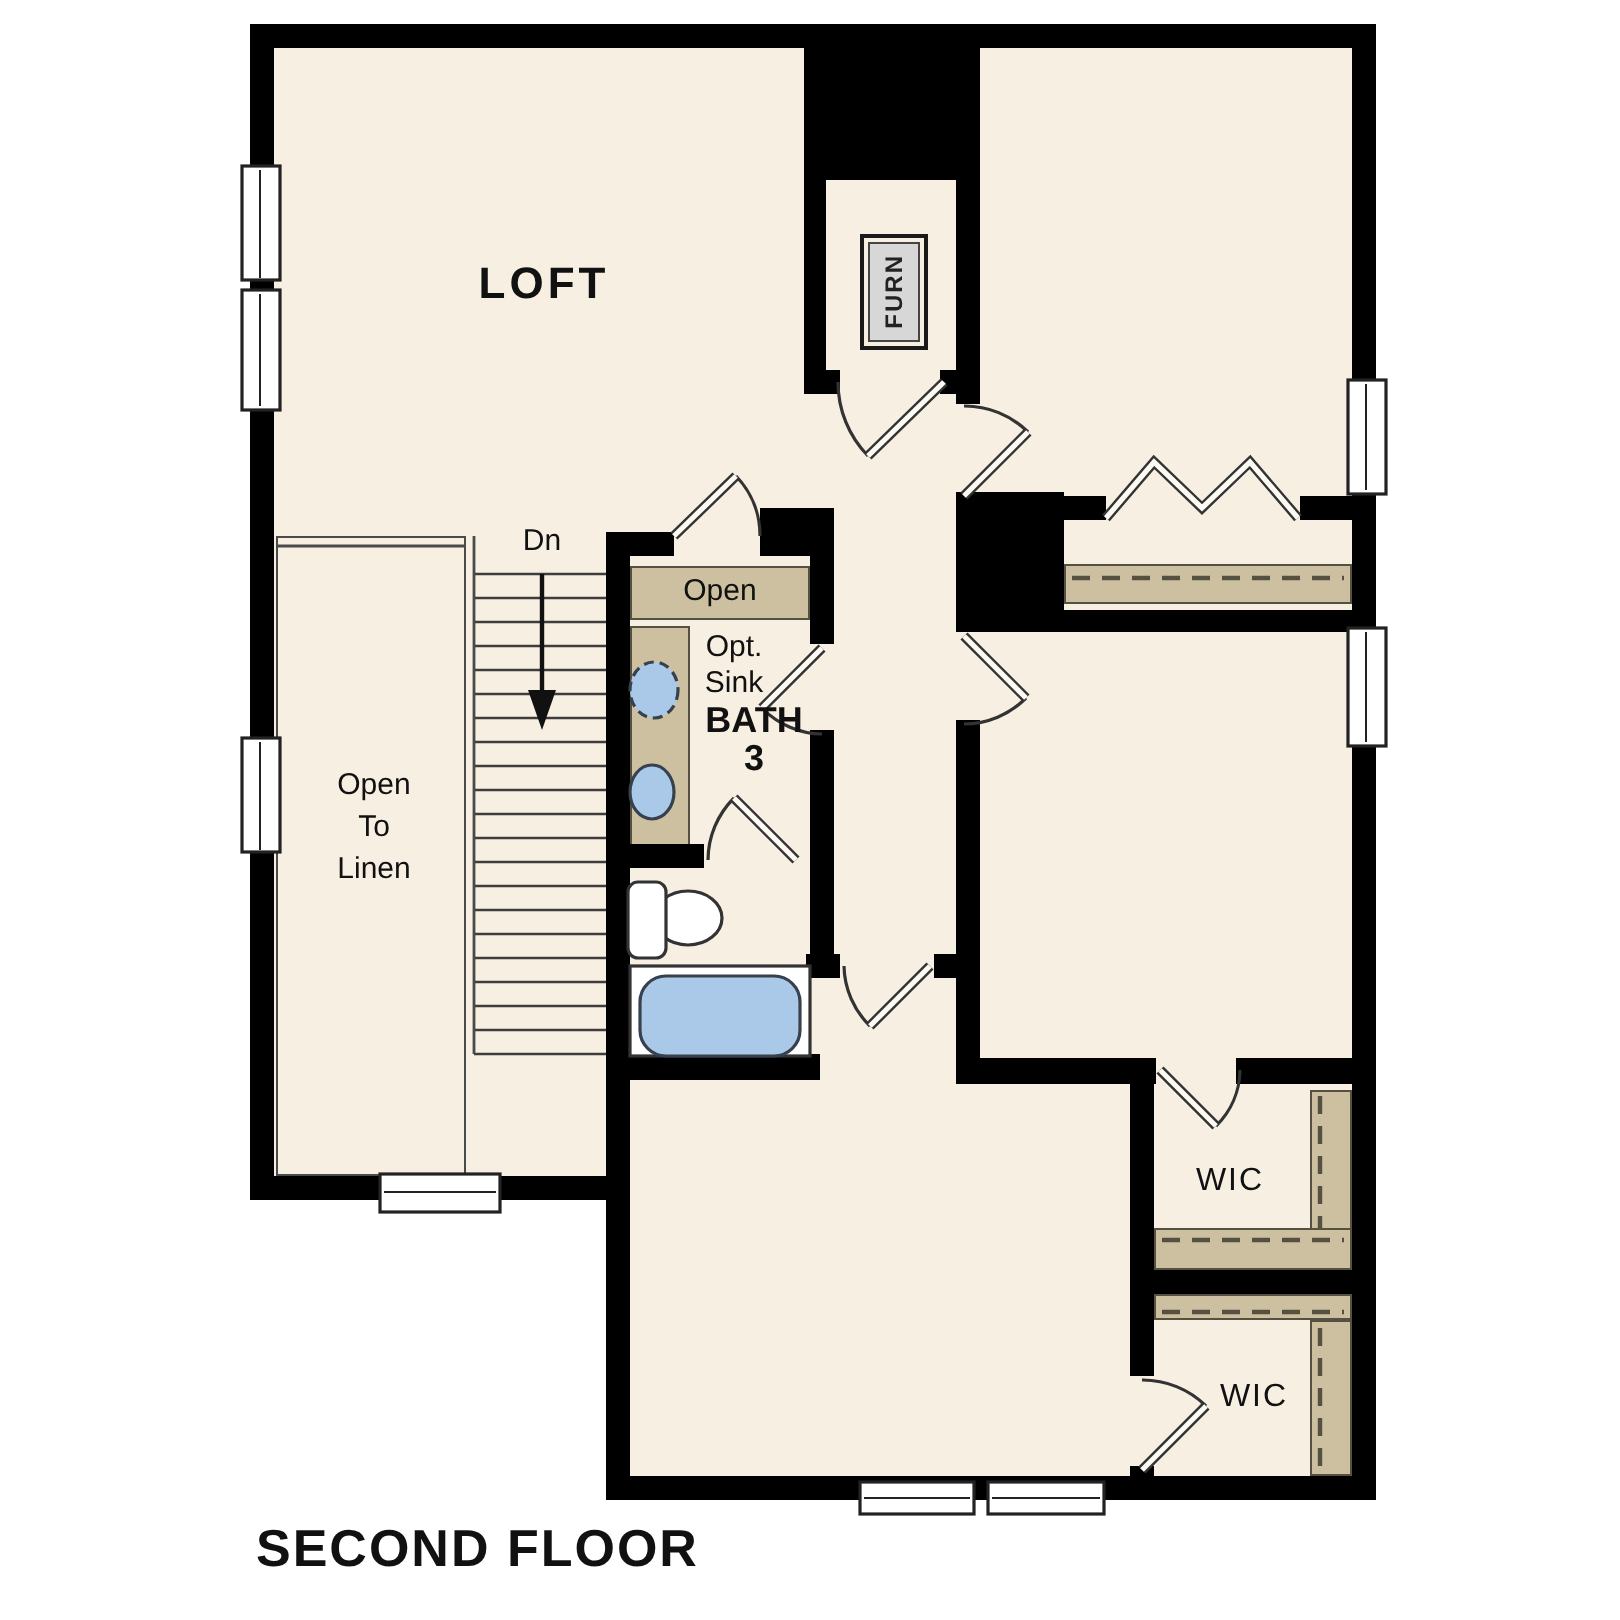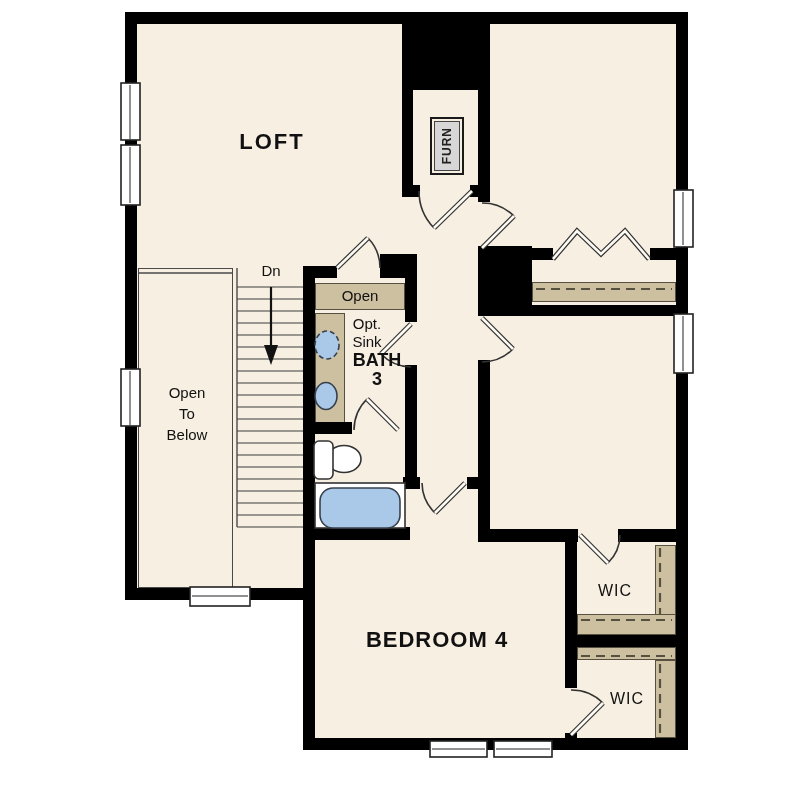--- a/index.html
+++ b/index.html
@@ -201,31 +201,31 @@
     <ellipse class="fixt" cx="326" cy="396" rx="11" ry="13.5"></ellipse>
   </svg>
 
   <div class="box" id="furn-outer" style="left:430px;top:117px;width:34px;height:58px;">
     <div id="furn-inner">
         <span>FURN</span>
       </div>
   </div>
 
   <div class="label room-label" style="left:222px;top:130px;width:100px;letter-spacing:2px;">LOFT</div>
-  <div class="label room-label" style="left:357px;top:628px;width:160px;">BEDROOM 4</div>
   <div class="label" style="left:348px;top:351px;width:58px;font-weight:bold;font-size:18px;line-height:19px;">
     <span style="display:block;">BATH</span>
     <span style="display:block;">3</span>
   </div>
   <div class="label" style="left:590px;top:582px;width:50px;font-size:16px;letter-spacing:1px;">WIC</div>
   <div class="label" style="left:602px;top:690px;width:50px;font-size:16px;letter-spacing:1px;">WIC</div>
   <div class="label small-label" style="left:315px;top:288px;width:90px;">Open</div>
   <div class="label small-label" style="left:346px;top:315px;width:42px;text-align:center;line-height:18px;">
     <span style="display:block;">Opt.</span>
     <span style="display:block;">Sink</span>
   </div>
   <div class="label small-label" style="left:256px;top:263px;width:30px;">Dn</div>
   <div class="label small-label" style="left:148px;top:382px;width:78px;line-height:21px;">
     <span style="display:block;">Open</span>
     <span style="display:block;">To</span>
-    <span style="display:block;">Below</span>
-  </div>
+    <span style="display:block;">Linen</span>
+  </div>
+  <div class="label" id="title" style="left:128px;top:760px;width:320px;">SECOND FLOOR</div>
 </div>
 
 </body></html>

